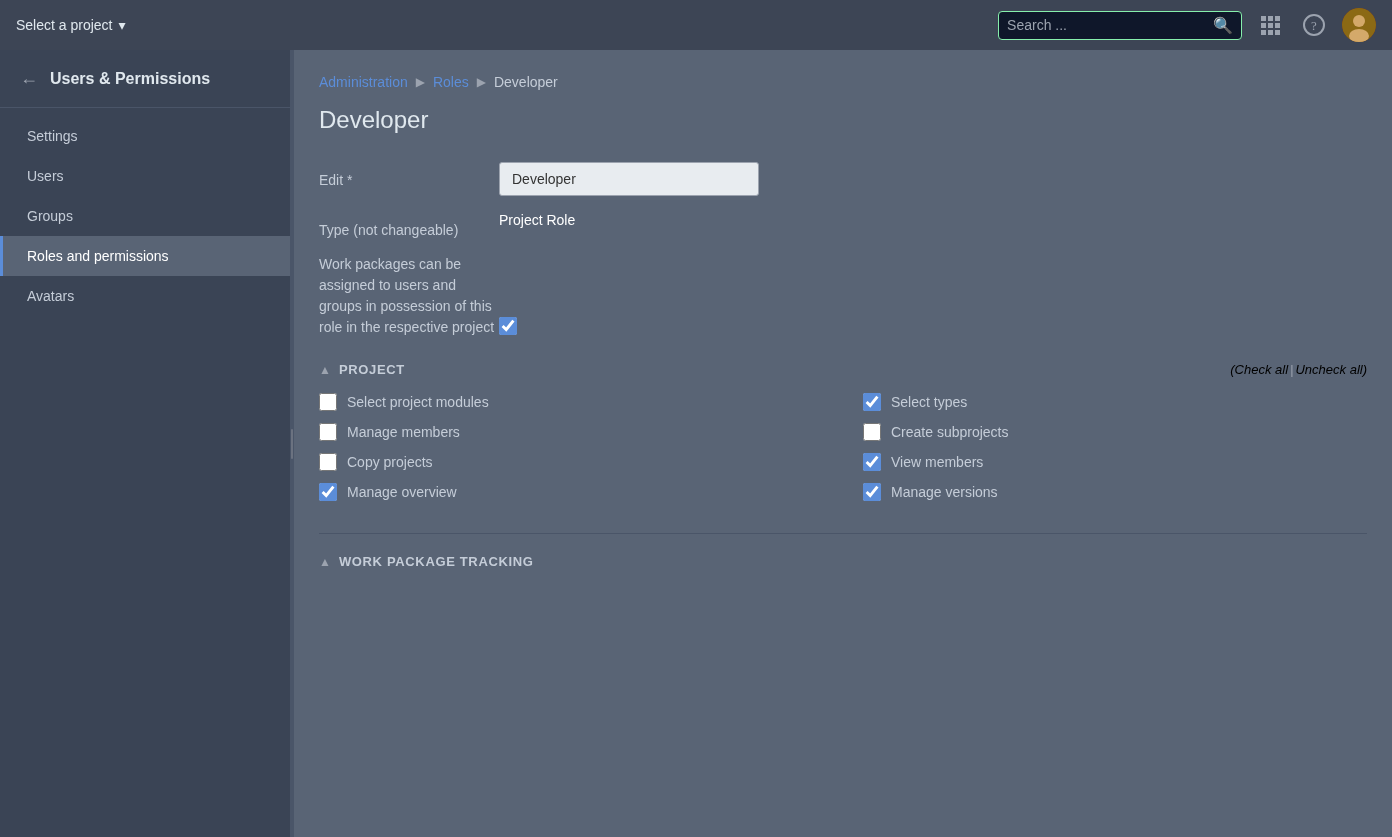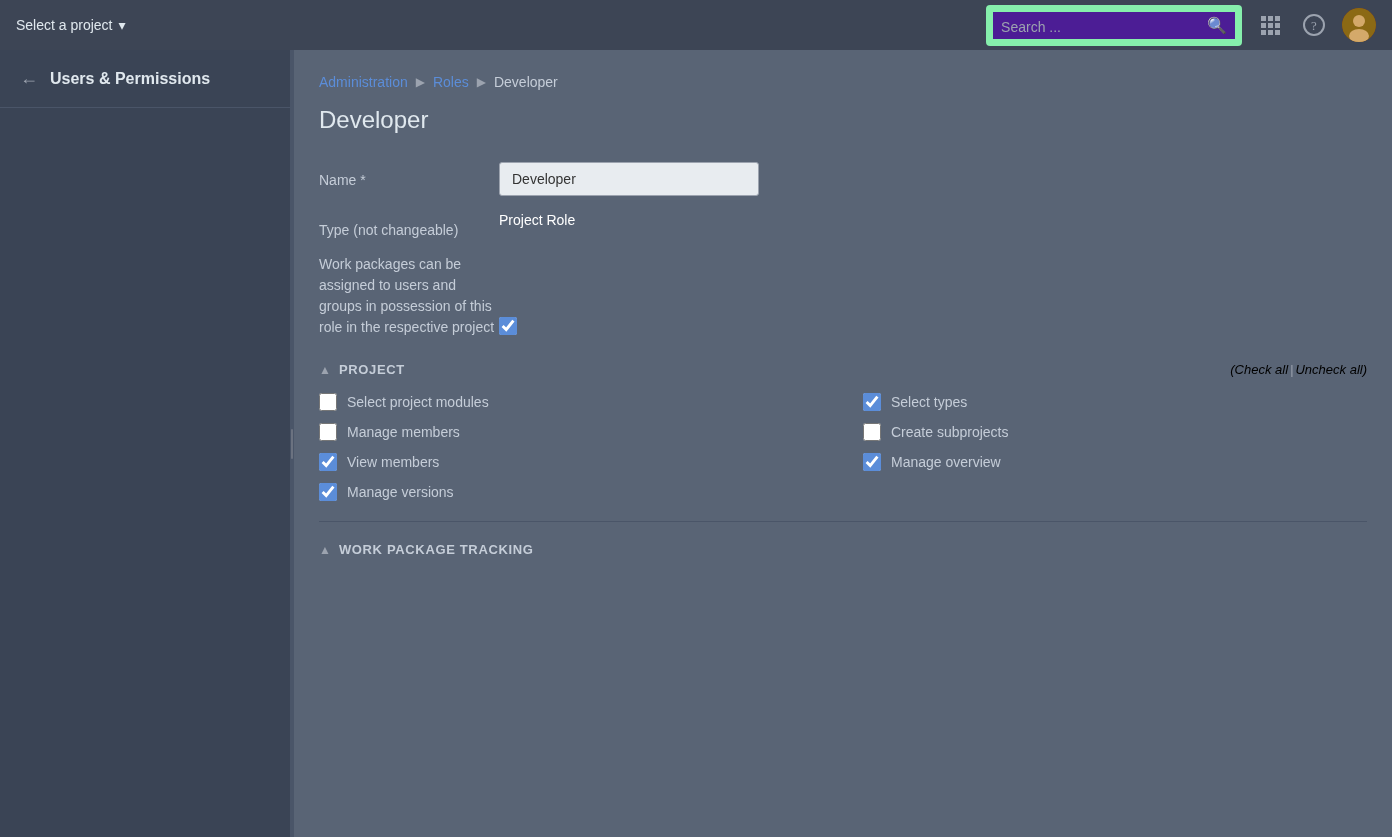--- a/index.html
+++ b/index.html
@@ -18,22 +18,22 @@
       z-index: 100;
     }
     .topbar-left { display: flex; align-items: center; gap: 8px; }
     .topbar-project-select {
       color: #cdd; font-size: 14px; cursor: pointer;
       display: flex; align-items: center; gap: 6px;
     }
     .topbar-project-select span { color: #e0e8ee; }
     .topbar-right { display: flex; align-items: center; gap: 12px; }
     .search-box {
-      display: flex; align-items: flex-end;
-      background: #4c1d95; border: 7px solid #86efac;
+      display: flex; align-items: center;
+      background: #0f172a; border: 1px solid #86efac;
       border-radius: 4px; padding: 4px 8px; gap: 6px;
     }
     .search-box input {
       background: transparent; border: none; outline: none;
       color: #e0e8ee; font-size: 14px; width: 200px;
     }
     .search-box input::placeholder { color: #9ca3af; }
     .search-icon { color: #9ca3af; font-size: 16px; cursor: pointer; }
     .topbar-icon { color: #cdd; font-size: 20px; cursor: pointer; width: 32px; height: 32px; display: flex; align-items: center; justify-content: center; }
     .avatar { width: 34px; height: 34px; border-radius: 50%; background: #8B4513; overflow: hidden; cursor: pointer; display: flex; align-items: center; justify-content: center; }
@@ -196,40 +196,47 @@
   </div>
 </div>
 
 <div class="layout">
 
   <div class="sidebar">
     <div class="sidebar-header">
       <span class="back-arrow">←</span>
       <span>Users &amp; Permissions</span>
     </div>
+    <nav class="sidebar-nav">
+      <div class="sidebar-item">Settings</div>
+      <div class="sidebar-item">Users</div>
+      <div class="sidebar-item">Groups</div>
+      <div class="sidebar-item active">Roles and permissions</div>
+      <div class="sidebar-item">Avatars</div>
+    </nav>
   </div>
 
   <div class="sidebar-resize"></div>
 
   <div class="main-content">
 
     <div class="breadcrumb">
       <a>Administration</a>
       <span class="breadcrumb-sep">▶</span>
       <a>Roles</a>
       <span class="breadcrumb-sep">▶</span>
       <span class="breadcrumb-current">Developer</span>
     </div>
 
     <h1 class="page-title">Developer</h1>
 
     <div class="form-section">
 
       <div class="form-row">
-        <div class="form-label form-label-required">Name</div>
+        <div class="form-label form-label-required">Edit</div>
         <div class="form-field">
           <input type="text" class="form-input" value="Developer" style="">
         </div>
       </div>
 
       <div class="form-row">
         <div class="form-label">Type (not changeable)</div>
         <div class="form-field">
           <span class="form-static">Project Role</span>
         </div>
@@ -274,20 +281,24 @@
         <div class="perm-item">
           <input type="checkbox" class="perm-checkbox" style="">
           <span>Manage members</span>
         </div>
 
         <div class="perm-item">
           <input type="checkbox" class="perm-checkbox" style="">
           <span>Create subprojects</span>
         </div>
 
+        <div class="perm-item">
+          <input type="checkbox" class="perm-checkbox" style="">
+          <span>Copy projects</span>
+        </div>
 
         <div class="perm-item">
           <input type="checkbox" class="perm-checkbox" checked="" style="">
           <span>View members</span>
         </div>
 
         <div class="perm-item">
           <input type="checkbox" class="perm-checkbox" checked="" style="">
           <span>Manage overview</span>
         </div>

